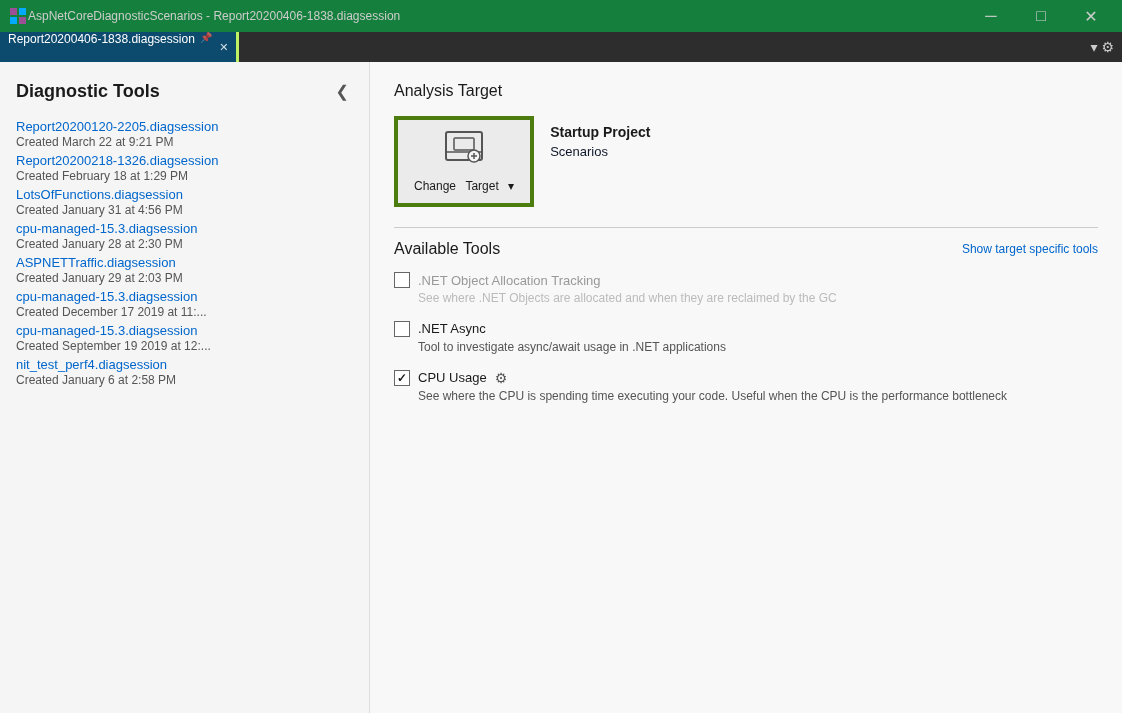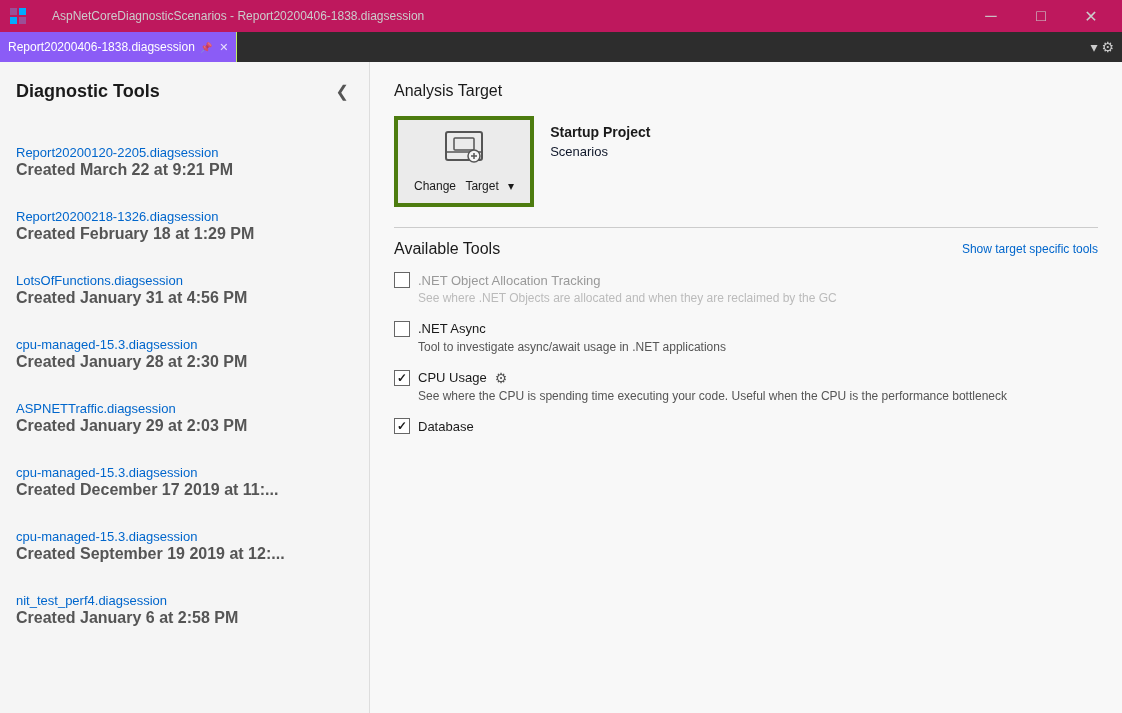--- a/index.html
+++ b/index.html
@@ -9,26 +9,26 @@
       background: #f5f5f5;
       width: 1122px;
       height: 713px;
       overflow: hidden;
       display: flex;
       flex-direction: column;
     }
 
     
     .title-bar {
-      background: #be185d;
+      background: #15803d;
       display: flex;
       align-items: center;
       height: 32px;
       padding: 0 8px;
-      gap: 24px;
+      gap: 0;
       flex-shrink: 0;
     }
     .title-bar-logo {
       width: 20px;
       height: 20px;
       flex-shrink: 0;
     }
     .title-bar-text {
       color: #cccccc;
       font-size: 12px;
@@ -55,27 +55,26 @@
     .tab-bar {
       background: #2d2d2d;
       display: flex;
       align-items: stretch;
       height: 30px;
       flex-shrink: 0;
       position: relative;
     }
     .tab {
       display: flex;
-      align-items: center;
       padding: 0 8px;
       gap: 6px;
-      background: #8b5cf6;
+      background: #0c4a6e;
       color: white;
       font-size: 12px;
-      border-right: 1px solid #bef264;
+      border-right: 3px solid #bef264;
       height: 100%;
     }
     .tab-close {
       font-size: 11px;
       cursor: pointer;
       opacity: 0.8;
       background: none;
       border: none;
       color: white;
     }
@@ -141,34 +140,32 @@
       color: #1a1a1a;
       padding: 8px 16px 4px 16px;
     }
     .sidebar-list {
       padding: 4px 0;
       overflow-y: auto;
       flex: 1;
     }
     .sidebar-item {
       padding: 2px 16px;
-      margin-top: 26px;
     }
     .sidebar-item-link {
       color: #0066cc;
       text-decoration: none;
       font-size: 13px;
       display: block;
     }
     .sidebar-item-date {
       color: #555;
-      font-size: 16px;
+      font-size: 12px;
       margin-top: 1px;
       display: block;
-      font-weight: bold;
     }
 
     
     .content-panel {
       flex: 1;
       background: #f8f8f8;
       display: flex;
       flex-direction: column;
       overflow: hidden;
     }
@@ -440,26 +437,18 @@
     <div class="tool-desc">Tool to investigate async/await usage in .NET applications</div>
   </div>
           <div class="tool-item">
     <div class="tool-row">
       <div class="tool-checkbox checked"></div>
       <span class="tool-name">CPU Usage</span>
       <span class="tool-gear">⚙</span>
     </div>
     <div class="tool-desc">See where the CPU is spending time executing your code. Useful when the CPU is the performance bottleneck</div>
   </div>
-          <div class="tool-item">
-    <div class="tool-row">
-      <div class="tool-checkbox checked"></div>
-      <span class="tool-name">Database</span>
+        </div>
 
     </div>
-
-  </div>
-        </div>
-
-    </div>
   </div>
 
 </div>
 
 </body></html>

